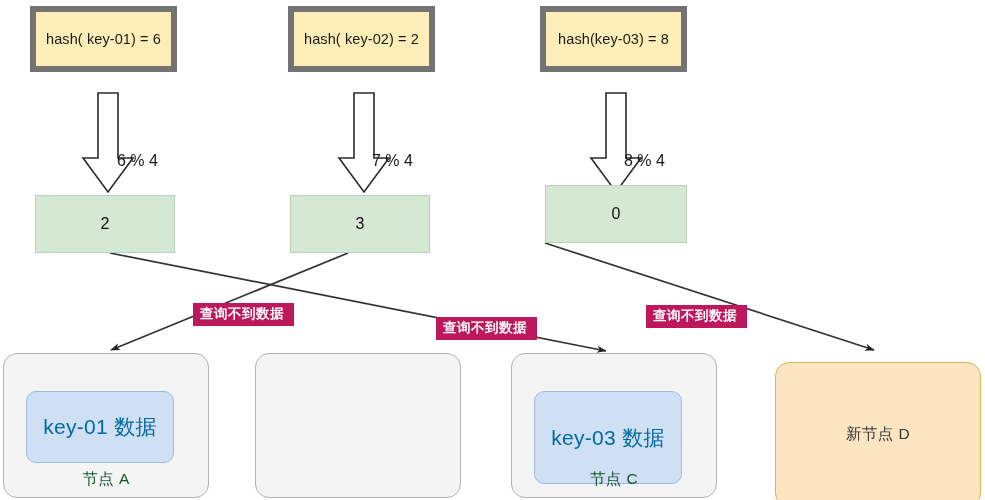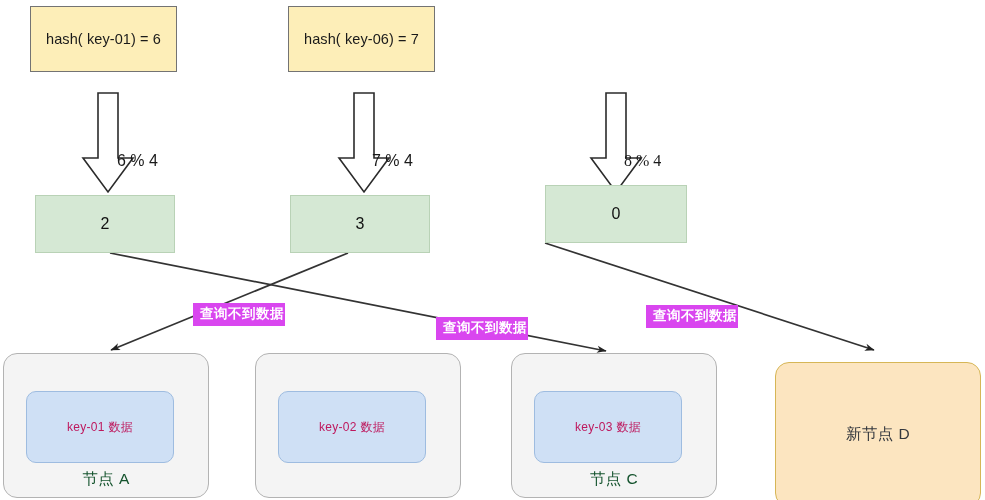--- a/index.html
+++ b/index.html
@@ -21,21 +21,21 @@
     top: 0;
     width: 985px;
     height: 500px;
     pointer-events: none;
   }
 
   
   .hash-box {
     position: absolute;
     background: #fdeeb8;
-    border: 1px solid #737373;
+    border: 6px solid #737373;
     box-sizing: border-box;
     display: flex;
     align-items: center;
     justify-content: center;
     font-size: 14.5px;
     color: #1a1a1a;
     letter-spacing: 0.1px;
   }
 
   
@@ -59,25 +59,25 @@
     display: flex;
     align-items: center;
     justify-content: center;
     font-size: 16px;
     color: #111111;
   }
 
   
   .miss-label {
     position: absolute;
-    background: #d946ef;
+    background: #be185d;
     color: #ffffff;
     font-size: 13.5px;
     font-weight: 700;
-    padding: 3px 1px 4px 7px;
+    padding: 3px 10px 4px 7px;
     white-space: nowrap;
     letter-spacing: 0.5px;
     line-height: 1.15;
     box-sizing: border-box;
   }
 
   
   .node {
     position: absolute;
     box-sizing: border-box;
@@ -91,22 +91,22 @@
   }
   .data-chip {
     position: absolute;
     box-sizing: border-box;
     border-radius: 10px;
     background: #cfe0f5;
     border: 1px solid #9ebce0;
     display: flex;
     align-items: center;
     justify-content: center;
-    font-size: 12px;
-    color: #be185d;
+    font-size: 21px;
+    color: #0369a1;
     letter-spacing: 0.3px;
   }
   .node-label {
     position: absolute;
     width: 100%;
     text-align: center;
     font-size: 15.5px;
     color: #14532d;
     letter-spacing: 0.4px;
   }
@@ -137,56 +137,56 @@
     </defs>
 
     <line x1="110" y1="253" x2="606" y2="351" stroke="#333333" stroke-width="1.7" marker-end="url(#ah)"></line>
 
     <line x1="348" y1="253" x2="111" y2="350" stroke="#333333" stroke-width="1.7" marker-end="url(#ah)"></line>
 
     <line x1="545" y1="243" x2="874" y2="350" stroke="#333333" stroke-width="1.7" marker-end="url(#ah)"></line>
   </svg>
 
   <div class="hash-box" style="left:30px;  top:6px; width:147px; height:66px;">hash( key-01) = 6</div>
-  <div class="hash-box" style="left:288px; top:6px; width:147px; height:66px;">hash( key-06) = 7</div>
+  <div class="hash-box" style="left:288px; top:6px; width:147px; height:66px;">hash( key-02) = 2</div>
+  <div class="hash-box" style="left:540px; top:6px; width:147px; height:66px;">hash(key-03) = 8</div>
 
   <svg class="block-arrow" style="left:80px; top:92px;" width="56" height="102" viewBox="0 0 56 102">
     <path d="M18,1 L38,1 L38,66 L53,66 L28,100 L3,66 L18,66 Z" fill="#ffffff" stroke="#2b2b2b" stroke-width="1.6" stroke-linejoin="miter"></path>
   </svg>
   <div class="mod-label" style="left:117px; top:120px;">6 % 4</div>
 
   <svg class="block-arrow" style="left:336px; top:92px;" width="56" height="102" viewBox="0 0 56 102">
     <path d="M18,1 L38,1 L38,66 L53,66 L28,100 L3,66 L18,66 Z" fill="#ffffff" stroke="#2b2b2b" stroke-width="1.6" stroke-linejoin="miter"></path>
   </svg>
   <div class="mod-label" style="left:372px; top:120px;">7 % 4</div>
 
   <svg class="block-arrow" style="left:588px; top:92px;" width="56" height="102" viewBox="0 0 56 102">
     <path d="M18,1 L38,1 L38,66 L53,66 L28,100 L3,66 L18,66 Z" fill="#ffffff" stroke="#2b2b2b" stroke-width="1.6" stroke-linejoin="miter"></path>
   </svg>
-  <div class="mod-label" style="left:624px; top:120px;font-family:Liberation Serif, serif;">8 % 4</div>
+  <div class="mod-label" style="left:624px; top:120px;">8 % 4</div>
 
   <div class="slot-box" style="left:35px;  top:195px; width:140px; height:58px;">2</div>
   <div class="slot-box" style="left:290px; top:195px; width:140px; height:58px;">3</div>
   <div class="slot-box" style="left:545px; top:185px; width:142px; height:58px;">0</div>
 
   <div class="miss-label" style="left:193px; top:303px;">查询不到数据</div>
   <div class="miss-label" style="left:436px; top:317px;">查询不到数据</div>
   <div class="miss-label" style="left:646px; top:305px;">查询不到数据</div>
 
   <div class="node" style="left:3px; top:353px; width:206px; height:145px;">
     <div class="data-chip" style="left:22px; top:37px; width:148px; height:72px;">key-01 数据</div>
     <div class="node-label" style="left:0; top:115px;">节点 A</div>
   </div>
 
   <div class="node" style="left:255px; top:353px; width:206px; height:145px;">
-    <div class="data-chip" style="left:22px; top:37px; width:148px; height:72px;">key-02 数据</div>
   </div>
 
   <div class="node" style="left:511px; top:353px; width:206px; height:145px;">
-    <div class="data-chip" style="left:22px; top:37px; width:148px; height:72px;">key-03 数据</div>
+    <div class="data-chip" style="left:22px; top:37px; width:148px; height:93px;">key-03 数据</div>
     <div class="node-label" style="left:0; top:115px;">节点 C</div>
   </div>
 
   <div class="node new-node" style="left:775px; top:353px; width:206px; height:145px;margin-top:9px;">
     <div class="node-center-label">新节点 D</div>
   </div>
 
 </div>
 
 </body></html>

